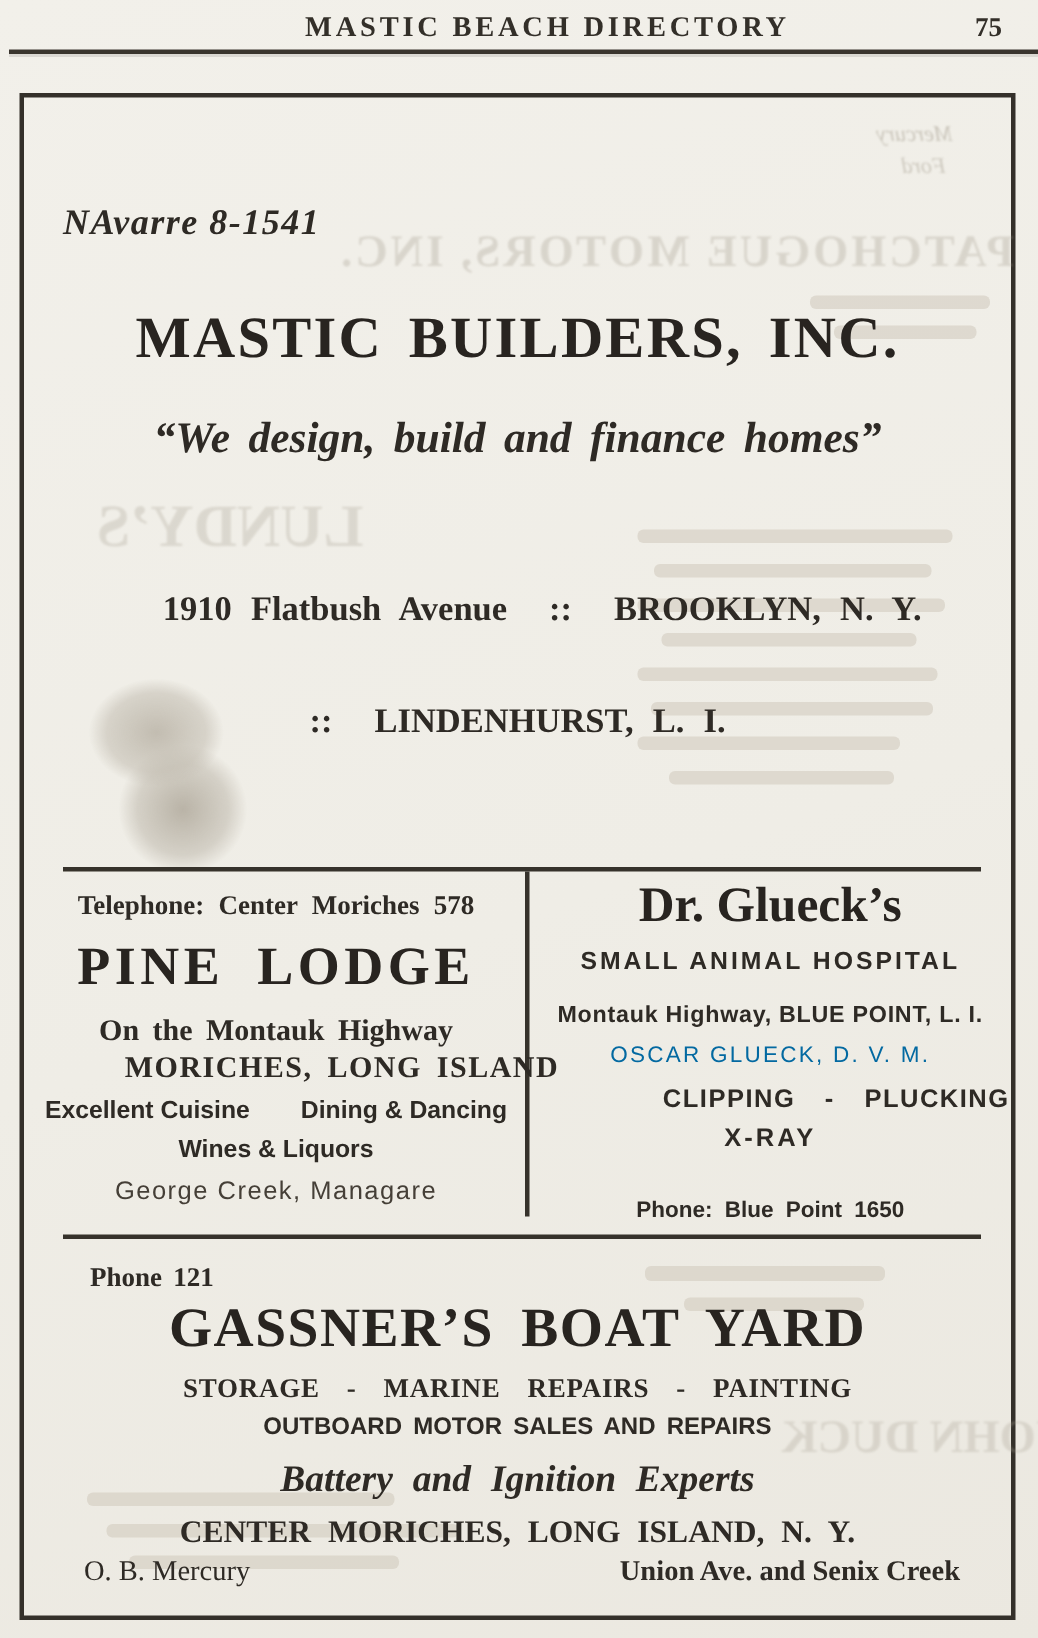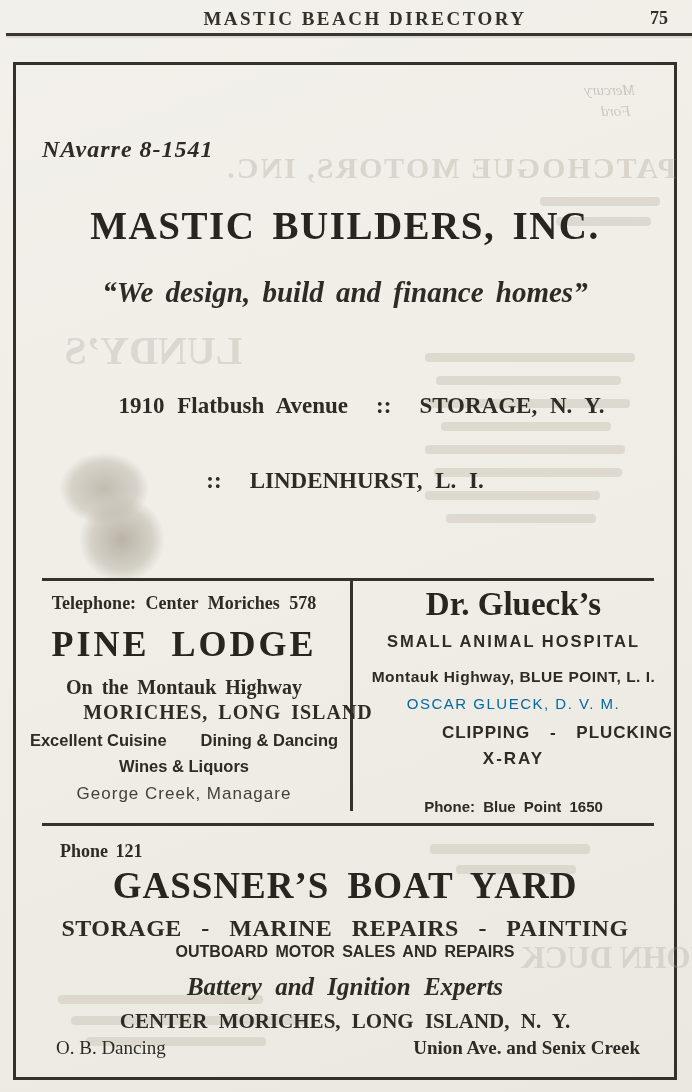--- a/index.html
+++ b/index.html
@@ -50,21 +50,21 @@
   .dg-sub{top:567px;font-family:"Liberation Sans",sans-serif;font-size:16.5px;font-weight:700;letter-spacing:2px;}
   .dg-addr{top:603px;font-family:"Liberation Sans",sans-serif;font-size:15.5px;font-weight:700;letter-spacing:.5px;}
   .dg-vet{top:630px;font-family:"Liberation Sans",sans-serif;font-size:15px;font-weight:400;letter-spacing:1.5px;color:#0369a1;}
   .dg-svc1{top:658px;font-family:"Liberation Sans",sans-serif;font-size:17px;font-weight:700;word-spacing:14px;letter-spacing:1px;padding-left:44px;}
   .dg-svc2{top:684px;font-family:"Liberation Sans",sans-serif;font-size:17px;font-weight:700;letter-spacing:2px;}
   .dg-phone{top:719px;font-family:"Liberation Sans",sans-serif;font-size:15px;font-weight:700;word-spacing:4px;margin-top:14px;}
 
   
   .gs-phone{top:776px;left:44px;font-size:18px;font-weight:700;word-spacing:3px;}
   .gs-name{top:799px;font-size:37px;font-weight:700;letter-spacing:1px;word-spacing:8px;color:#282420;}
-  .gs-svc{top:850px;font-size:24px;font-weight:600;word-spacing:13px;letter-spacing:.5px;}
+  .gs-svc{top:850px;font-size:18px;font-weight:600;word-spacing:13px;letter-spacing:.5px;}
   .gs-svc2{top:878px;font-family:"Liberation Sans",sans-serif;font-size:16px;font-weight:700;word-spacing:3px;}
   .gs-tag{top:908px;font-size:25px;font-weight:700;font-style:italic;word-spacing:7px;}
   .gs-loc{top:944px;font-size:21px;font-weight:600;word-spacing:6px;}
   .gs-foot{top:972px;left:40px;right:34px;display:flex;justify-content:space-between;font-size:19px;}
   .gs-owner{font-weight:400;}
   .gs-addr{font-weight:700;}
 
   
   .ghost{transform:scaleX(-1);color:#aba496;filter:blur(.7px);white-space:nowrap;}
   .g-mercury{top:17px;left:568px;font-size:15px;font-style:italic;opacity:.55;}
@@ -112,21 +112,21 @@
   <div class="ghost-line" style="top:951px;left:55px;width:235px;height:9px;"></div>
   <div class="ghost-line" style="top:972px;left:70px;width:180px;height:9px;"></div>
 
   <article>
     <div class="abs mb-phone">NAvarre 8-1541</div>
     <div class="abs ctr mb-name">MASTIC BUILDERS, INC.</div>
     <div class="abs ctr mb-tag">“We design, build and finance homes”</div>
     <div class="abs ctr mb-addr mb-addr1">
       <span>1910 Flatbush Avenue</span>
       <span>::</span>
-      <span>STORAGE, N. Y.</span>
+      <span>BROOKLYN, N. Y.</span>
     </div>
     <div class="abs ctr mb-addr mb-addr2">
       <span>::</span>
       <span>LINDENHURST, L. I.</span>
     </div>
   </article>
 
   <div class="abs divider-h" style="top:513px;"></div>
   <div class="abs divider-v"></div>
 
@@ -156,18 +156,18 @@
   <div class="abs divider-h" style="top:758px;"></div>
 
   <article>
     <div class="abs gs-phone">Phone 121</div>
     <div class="abs ctr gs-name">GASSNER’S BOAT YARD</div>
     <div class="abs ctr gs-svc">STORAGE - MARINE REPAIRS - PAINTING</div>
     <div class="abs ctr gs-svc2">OUTBOARD MOTOR SALES AND REPAIRS</div>
     <div class="abs ctr gs-tag">Battery and Ignition Experts</div>
     <div class="abs ctr gs-loc">CENTER MORICHES, LONG ISLAND, N. Y.</div>
     <div class="abs gs-foot">
-      <span class="gs-owner">O. B. Dancing</span>
+      <span class="gs-owner">O. B. Mercury</span>
       <span class="gs-addr">Union Ave. and Senix Creek</span>
     </div>
   </article>
 
 </section>
 
 </body></html>

